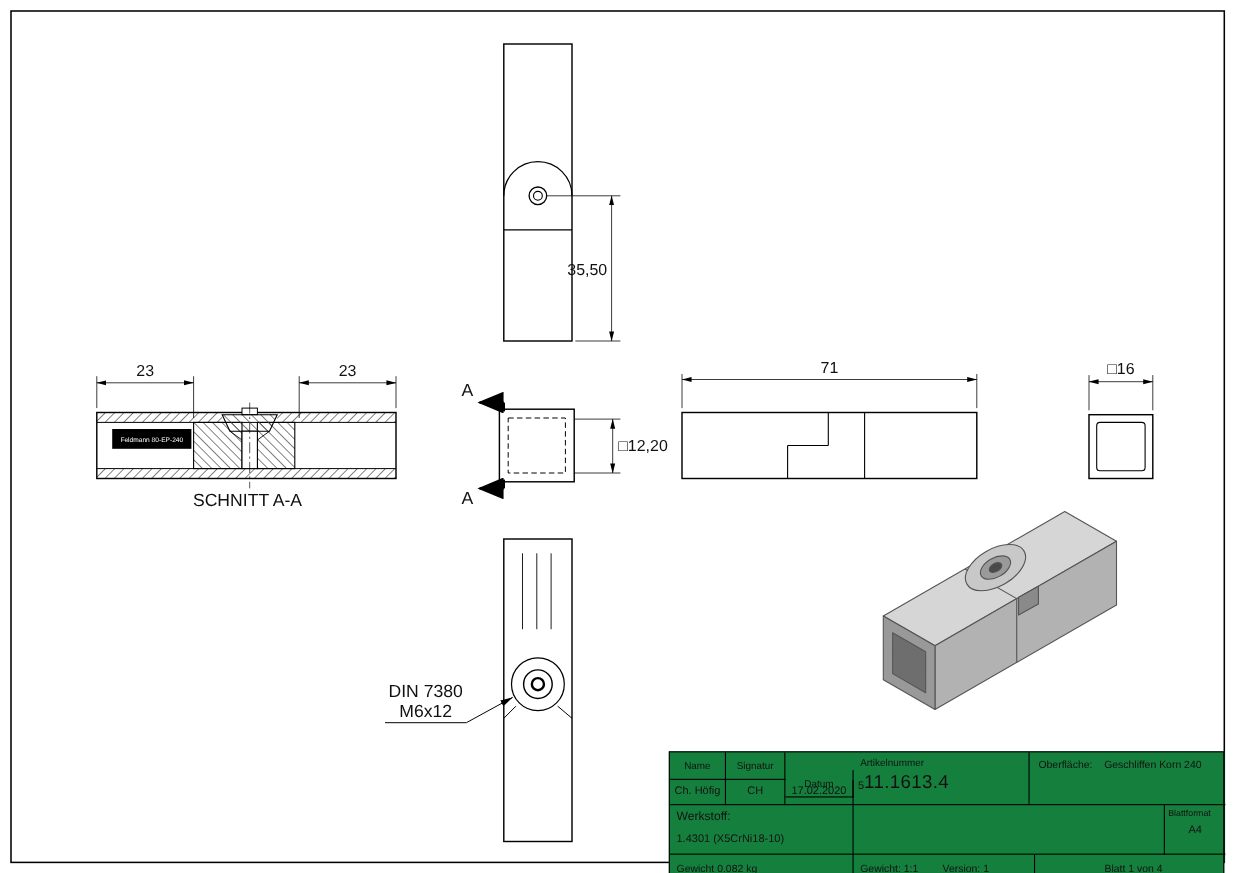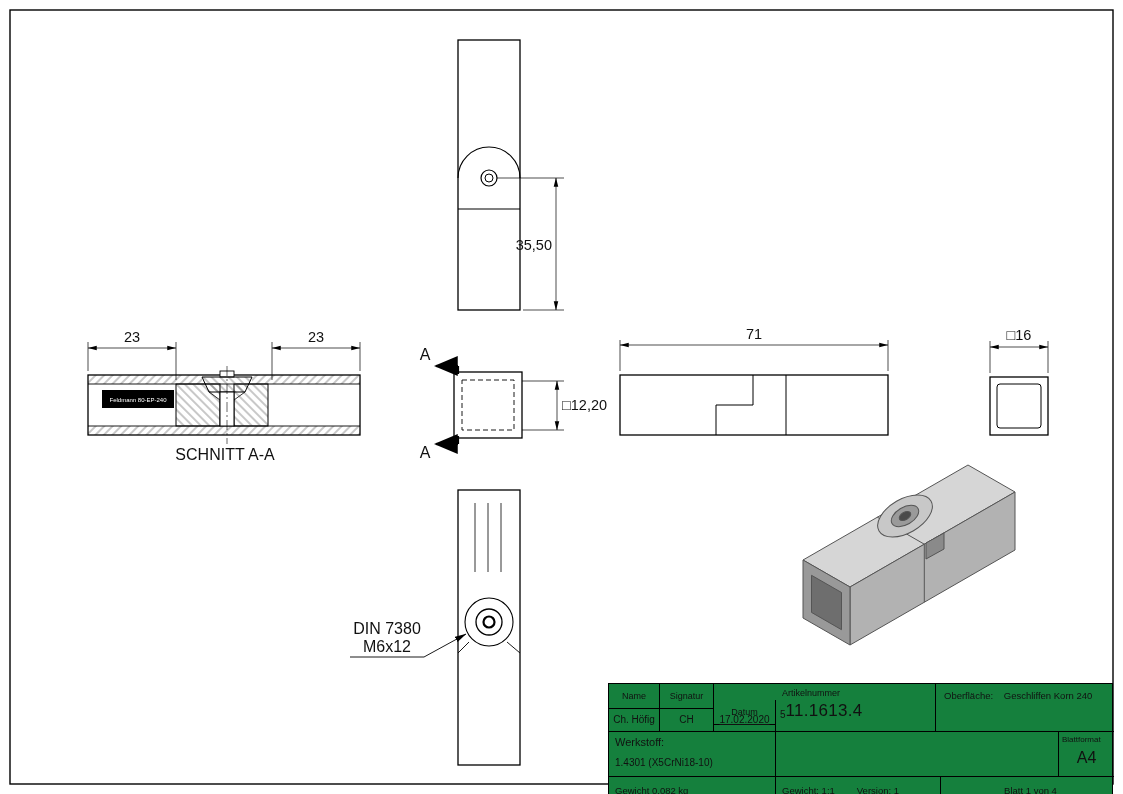--- a/index.html
+++ b/index.html
@@ -30,21 +30,21 @@
   .artikel-label{font-size:9px;padding:4px 0 0 6px;}
   .artikel-value{margin:3px 0 0 4px;display:flex;align-items:flex-end;}
   .artikel-prefix{font-size:10px;position:relative;top:-1px;}
   .artikel-num{font-size:17px;letter-spacing:0.3px;}
   .oberfl{padding:6px 0 12px 8px;font-size:9.5px;}
   .oberfl span{margin-right:8px;}
   .wk-label{font-size:11px;padding:4px 0 0 6px;}
   .wk-value{font-size:10px;padding:9px 0 0 6px;}
   .flexrow{display:flex;align-items:center;font-size:9.5px;padding-left:6px;}
   .bf-label{font-size:8px;padding:3px 16px 0 3px;}
-  .bf-value{font-size:16px;text-align:center;margin-top:5px;}
+  .bf-value{font-size:10px;text-align:center;margin-top:5px;}
 </style>
 </head>
 <body>
 
 <div class="page">
 
 <svg width="1123" height="794" viewBox="0 0 1123 794">
   <defs>
     <pattern id="h1" width="6" height="6" patternUnits="userSpaceOnUse" patternTransform="rotate(45)">
       <line x1="3" y1="0" x2="3" y2="6" stroke="#444" stroke-width="0.6"></line>
@@ -185,21 +185,21 @@
 </svg>
 
 <div class="tb">
 
   <div class="tb-cell hdr" style="left:0;top:0;width:51px;height:25px;">Name</div>
   <div class="tb-cell hdr" style="left:51px;top:0;width:54px;height:25px;">Signatur</div>
   <div class="tb-cell hdr" style="left:105px;top:0;width:62px;height:25px;margin-top:16px;">Datum</div>
 
   <div class="tb-cell val" style="left:0;top:25px;width:51px;height:23px;">Ch. Höfig</div>
   <div class="tb-cell val" style="left:51px;top:25px;width:54px;height:23px;">CH</div>
-  <div class="tb-cell val" style="left:105px;top:25px;width:62px;height:23px;text-decoration:underline;">17.02.2020</div>
+  <div class="tb-cell val" style="left:105px;top:25px;width:62px;height:23px;">17.02.2020</div>
 
   <div class="tb-cell" style="left:167px;top:0;width:160px;height:48px;">
     <div class="artikel-label">Artikelnummer</div>
     <div class="artikel-value">
       <span class="artikel-prefix">5</span>
       <span class="artikel-num">11.1613.4</span>
     </div>
   </div>
 
   <div class="tb-cell no-br oberfl" style="left:327px;top:0;width:178px;height:48px;">

